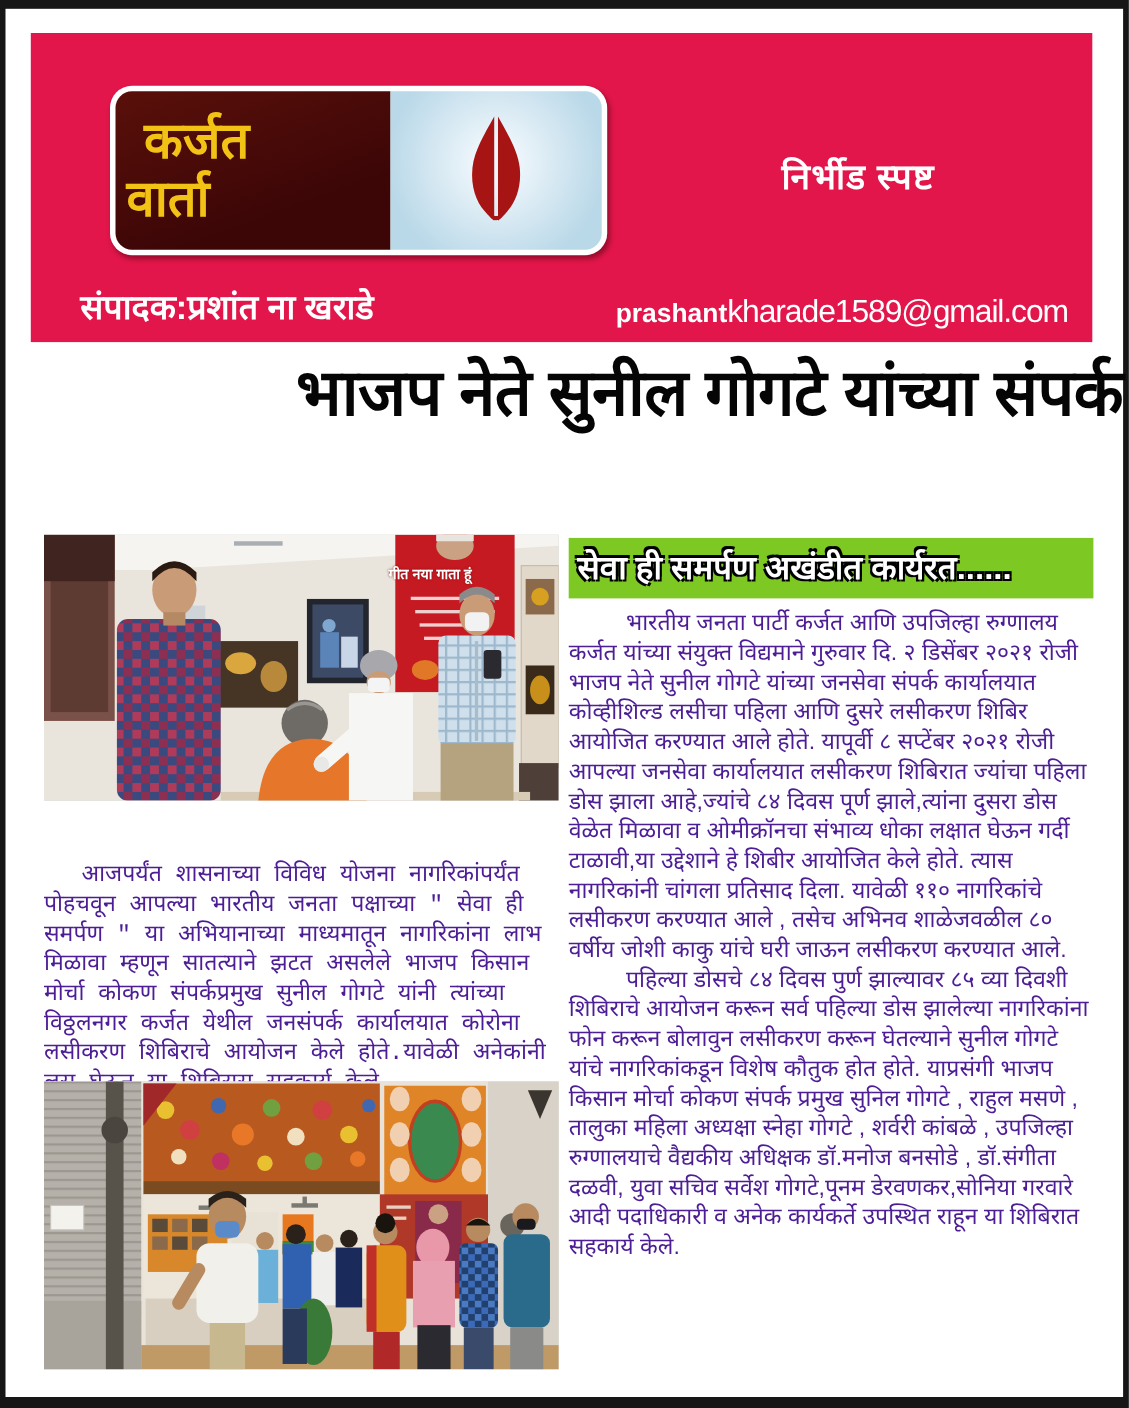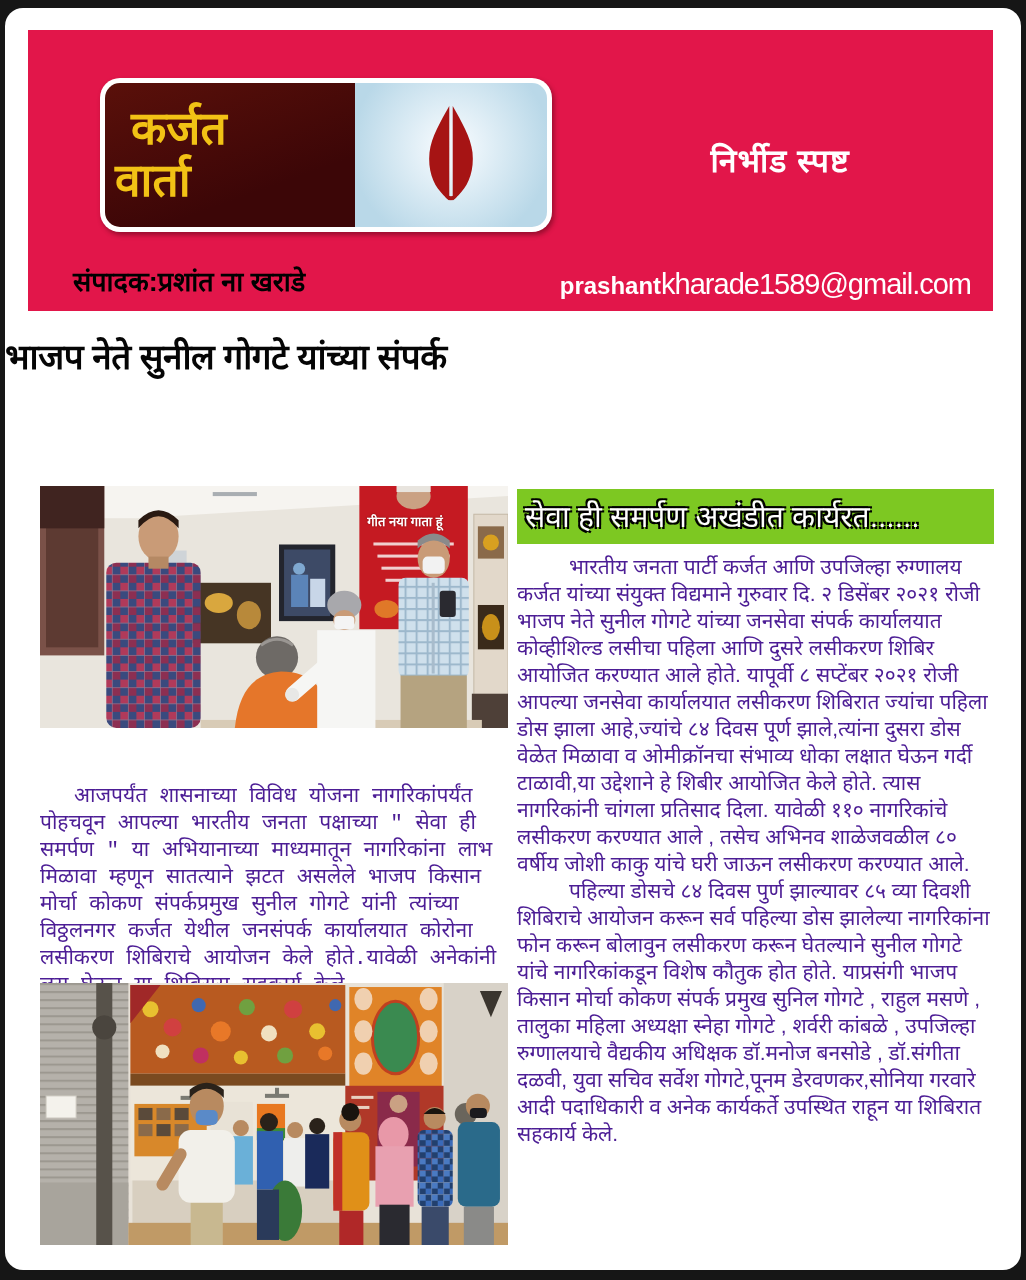--- a/index.html
+++ b/index.html
@@ -1,56 +1,56 @@
 <!DOCTYPE html>
 <html><head>
 <meta charset="utf-8">
 <style>
   html,body{margin:0;padding:0;width:1026px;height:1280px;overflow:hidden;
     font-family:"Liberation Sans","DejaVu Sans",sans-serif;background:#161616;}
-  .paper{position:absolute;left:5px;top:8px;width:1016px;height:1262px;background:#ffffff;border-radius:18px;}
+  .paper{position:absolute;left:5px;top:8px;width:1016px;height:1262px;background:#ffffff;}
   [data-name]{box-sizing:border-box;}
 
   
   .banner{position:absolute;left:23px;top:22px;width:965px;height:281px;background:#e2164a;}
   .logo-box{position:absolute;left:72px;top:48px;width:452px;height:154px;background:#fff;
     border-radius:20px;padding:5px;display:flex;box-shadow:2px 3px 5px rgba(60,0,10,.45);}
   .logo-left{flex:1.2;background:linear-gradient(160deg,#5a100a,#3c0607 70%);
     border-radius:15px 0 0 15px;color:#f2c215;font-weight:bold;font-size:46px;line-height:1.12;
     display:flex;flex-direction:column;justify-content:center;padding:4px 10px;}
   .logo-l1{text-align:left;padding-left:16px;}
   .logo-l2{text-align:left;padding-right:10px;}
   .logo-right{flex:1;background:radial-gradient(circle at 50% 45%,#eef6fb 15%,#b9d8e8 80%);
     border-radius:0 15px 15px 0;display:flex;align-items:center;justify-content:center;}
   .tagline{position:absolute;right:28px;top:108px;width:370px;text-align:center;color:#fff;
     font-size:32px;font-weight:bold;letter-spacing:1px;}
-  .editor{position:absolute;left:45px;bottom:12px;color:#000000;font-size:27px;font-weight:bold;}
+  .editor{position:absolute;left:45px;bottom:12px;color:#ffffff;font-size:31px;font-weight:bold;}
   .email{position:absolute;right:22px;bottom:10px;color:#fff;font-size:29px;}
   .email b{font-weight:bold;font-size:24px;}
   .email span.rest{font-weight:400;letter-spacing:-1px;}
 
   
-  .headline{position:absolute;left:0;top:312px;width:100%;text-align:left;color:#050505;
-    font-weight:800;font-size:35px;line-height:74px;letter-spacing:-0.5px;}
+  .headline{position:absolute;left:0;top:312px;width:100%;text-align:right;color:#050505;
+    font-weight:800;font-size:59px;line-height:74px;letter-spacing:-0.5px;}
 
   
   .photo{position:absolute;overflow:hidden;background:#ddd;}
   .photo svg{display:block;width:100%;height:100%;}
   .photo1{left:35px;top:478px;width:468px;height:242px;}
   .photo2{left:35px;top:975px;width:468px;height:262px;}
-  .poster-text{position:absolute;left:298px;top:26px;width:134px;text-align:center;color:#fff;
+  .poster-text{position:absolute;left:284px;top:26px;width:134px;text-align:center;color:#fff;
     font-weight:bold;font-size:13px;text-shadow:0 0 2px #7a0a0a;}
   .byline{position:absolute;left:35px;top:724px;width:468px;font-size:26px;font-weight:bold;color:#0a0a0a;}
   .body-text{position:absolute;font-size:21px;line-height:27px;color:#4c1d95;text-align:left;}
   .left-body{left:35px;top:775px;width:472px;font-family:Liberation Mono, monospace;}
   .left-body p{margin:0;text-indent:34px;}
   .right-body{left:512px;top:545px;width:480px;}
   .right-body p{margin:0;text-indent:52px;}
   .green-bar{position:absolute;left:512px;top:481px;width:477px;height:55px;background:#7dc822;
-    color:#fff;font-size:30px;font-weight:normal;line-height:55px;padding-left:8px;
+    color:#fff;font-size:30px;font-weight:bold;line-height:55px;padding-left:8px;
     text-shadow:-2px -2px 0 #000,2px -2px 0 #000,-2px 2px 0 #000,2px 2px 0 #000;}
 </style>
 </head>
 <body>
 
 <div class="paper" data-name="newspaper-page">
 
   <div class="banner" data-name="masthead-banner">
     <div class="logo-box" data-name="newspaper-logo">
       <div class="logo-left" data-name="logo-title">

